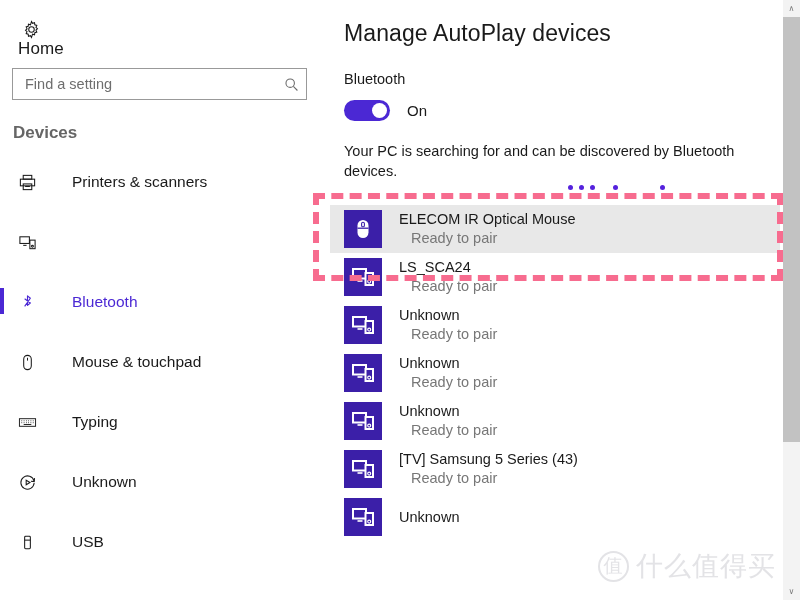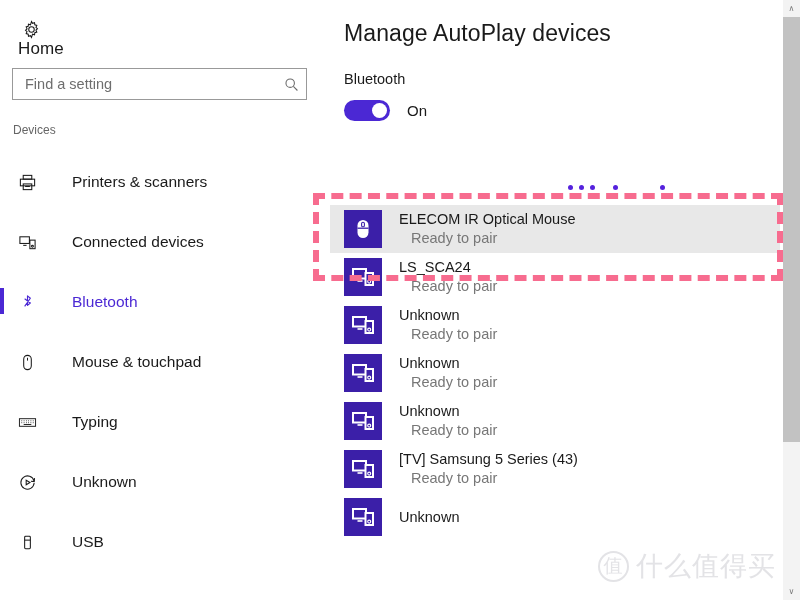--- a/index.html
+++ b/index.html
@@ -37,21 +37,21 @@
     flex: 1; border: 0; outline: 0;
     font-family: "Liberation Sans", sans-serif;
     font-size: 14.5px; color: #6b6b6b;
     padding-left: 12px; background: transparent;
   }
   .search-input::placeholder { color: #6e6e6e; opacity: 1; }
   .search-icon { width: 30px; display: flex; align-items: center; justify-content: center; }
 
   .section-title {
     position: absolute; left: 13px; top: 123px;
-    font-size: 12px; color: #666666;
+    font-size: 17px; color: #666666; font-weight: bold;
   }
 
   .nav { position: absolute; left: 0; top: 162px; width: 330px; }
   .nav-item {
     position: relative;
     display: flex; align-items: center;
     height: 40px; padding-left: 14px;
     margin-bottom: 20px;
   }
   .nav-item .accent-bar {
@@ -229,21 +229,20 @@
         <span class="nav-icon">
           <svg width="19" height="19" viewBox="0 0 20 20">
             <g fill="none" stroke="currentColor" stroke-width="1.1">
               <rect x="2" y="4" width="10" height="7"></rect>
               <line x1="5.5" y1="13" x2="9" y2="13"></line>
               <rect x="12.5" y="7.5" width="5.5" height="9"></rect>
               <circle cx="15.2" cy="14" r="1"></circle>
             </g>
           </svg>
         </span>
-        <span class="nav-label">Connected devices</span>
       </div>
 
       <div class="nav-item selected">
         <span class="accent-bar"></span>
         <span class="nav-icon">
           <svg width="19" height="19" viewBox="0 0 20 20">
             <path d="M7 6l6 4.5-3 2.5V3l3 2.5L7 14" fill="none" stroke="currentColor" stroke-width="1.2" stroke-linejoin="round"></path>
           </svg>
         </span>
         <span class="nav-label">Bluetooth</span>
@@ -323,20 +322,21 @@
 
     <div class="bt-label">Bluetooth</div>
 
     <div class="toggle-row">
       <span class="toggle">
         <span class="knob"></span>
       </span>
       <span class="toggle-state">On</span>
     </div>
 
+    <div class="desc">Your PC is searching for and can be discovered by Bluetooth devices.</div>
 
     <div class="dots">
         <span class="dot" style="left: 238px; background: rgb(85, 34, 221);"></span>
         <span class="dot" style="left: 249px; background: rgb(85, 34, 221);"></span>
         <span class="dot" style="left: 260px; background: rgb(85, 34, 221);"></span>
         <span class="dot" style="left: 283px; background: rgb(85, 34, 221);"></span>
         <span class="dot" style="left: 330px; background: rgb(85, 34, 221);"></span>
       </div>
 
     <div class="device-list">

